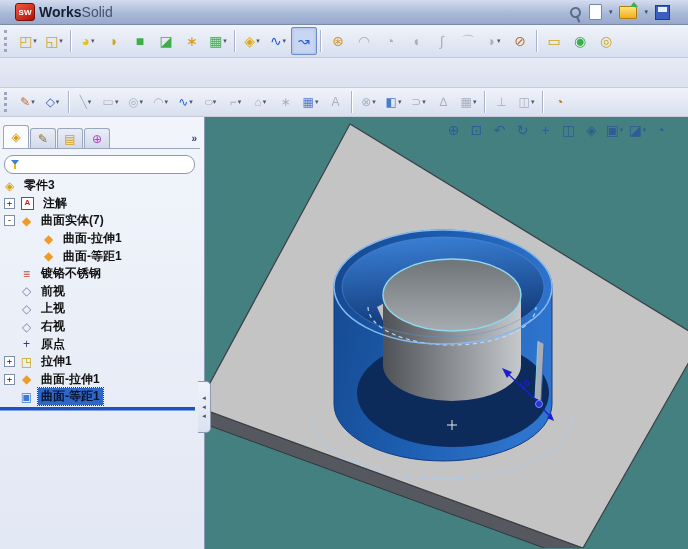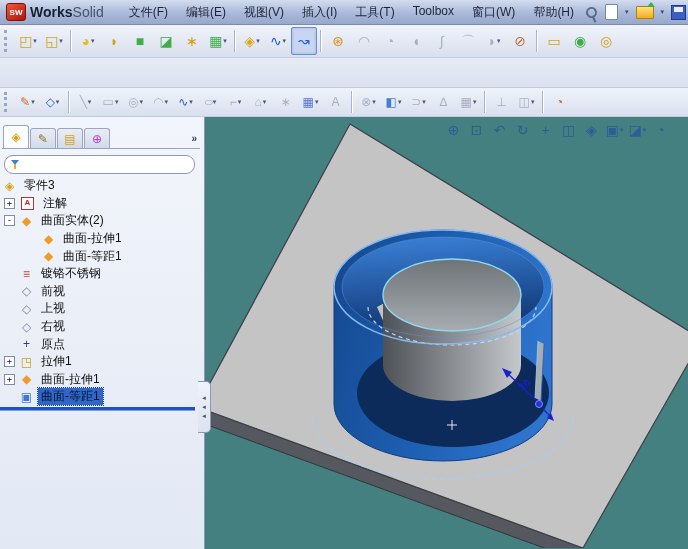--- a/index.html
+++ b/index.html
@@ -3,21 +3,21 @@
 <meta charset="utf-8">
 <style>
   html,body{margin:0;padding:0;background:#222;}
   #app{position:relative;width:688px;height:549px;overflow:hidden;
        font-family:"Liberation Sans","DejaVu Sans",sans-serif;
        background:#dde3f0;user-select:none;}
 
   
   #titlebar{height:25px;display:flex;align-items:center;box-sizing:border-box;
     background:linear-gradient(#d3dcEF,#aab9d9 55%,#97a8cc);
-    border-bottom:1px solid #7b8cab;padding:0 6px;}
+    border-bottom:1px solid #7b8cab;padding:0 15px;}
   .logo-badge{width:18px;height:16px;border-radius:3px;flex:0 0 auto;
     background:linear-gradient(145deg,#ef5a40,#b01208);border:1px solid #7c0f06;
     color:#fff;font-size:8px;font-weight:bold;display:flex;align-items:center;justify-content:center;margin-right:4px;}
   .app-bold{font-weight:bold;color:#14202f;font-size:14px;}
   .app-light{color:#46546b;font-size:14px;}
   #menus{display:flex;margin-left:16px;}
   .menu-item{font-size:12px;color:#1c2538;padding:3px 9px;cursor:default;white-space:nowrap;}
   #tb-quick{margin-left:auto;display:flex;align-items:center;gap:2px;}
   .qbtn{height:20px;display:flex;align-items:center;justify-content:center;padding:0 3px;}
   .qdd{font-size:7px;color:#3c4a66;padding:0 2px;}
@@ -74,21 +74,21 @@
   #tree{position:absolute;left:0;right:0;top:60px;}
   .trowi{display:flex;align-items:center;height:17.6px;padding-left:4px;font-size:12px;color:#111;}
   .trowi.root{padding-left:2px;}
   .expbox{width:9px;height:9px;flex:0 0 auto;border:1px solid #808da8;background:#fff;
     font-size:9px;line-height:8px;text-align:center;margin-right:4px;color:#222;font-family:"DejaVu Sans Mono",monospace;}
   .expspacer{width:15px;flex:0 0 auto;}
   .childindent{width:22px;flex:0 0 auto;}
   .ticon{width:15px;flex:0 0 auto;font-size:12px;margin-right:4px;text-align:center;line-height:1;}
   .ticon.ann{width:11px;height:11px;background:#fff;border:1px solid #aa3333;font-size:8px;font-weight:bold;
     display:flex;align-items:center;justify-content:center;margin:0 6px 0 2px;}
-  .tlabel{padding:0 3px;white-space:nowrap;}
+  .tlabel{padding:0 3px;white-space:nowrap;font-weight:bold;}
   .trowi.sel .tlabel{background:#2f66c8;color:#06142e;outline:1px dotted #16ay;outline:1px dotted #163f86;}
   .rollback{position:absolute;left:0;right:9px;top:290px;height:3px;background:#1f52c0;box-shadow:0 1px 0 #7fa0e0;}
   .splitter{position:absolute;right:-7px;top:264px;width:12px;height:50px;z-index:6;
     background:linear-gradient(#f0f3fa,#dbe2ef);border:1px solid #8d99b2;border-left:none;
     border-radius:0 5px 5px 0;display:flex;flex-direction:column;align-items:center;justify-content:center;gap:3px;}
   .splitter .arr{font-size:6px;color:#44517a;line-height:1;}
 
   
   #viewport{position:relative;flex:1;background:var(--vp-bg,#43807f);overflow:hidden;}
   #gfx{position:absolute;left:0;top:0;}
@@ -97,30 +97,20 @@
   .hbtn .dd{color:rgba(45,85,155,.85);}
 </style>
 </head>
 <body>
 <div id="app">
 
 <div id="titlebar">
   <div class="logo-badge">SW</div>
   <span class="app-bold">Works</span>
   <span class="app-light">Solid</span>
-  <div id="menus">
-        <span class="menu-item">文件(F)</span>
-        <span class="menu-item">编辑(E)</span>
-        <span class="menu-item">视图(V)</span>
-        <span class="menu-item">插入(I)</span>
-        <span class="menu-item">工具(T)</span>
-        <span class="menu-item">Toolbox</span>
-        <span class="menu-item">窗口(W)</span>
-        <span class="menu-item">帮助(H)</span>
-      </div>
   <div id="tb-quick">
         <span class="qbtn">
           <span class="icon-pin"></span>
         </span>
         <span class="qbtn">
           <span class="icon-newdoc"></span>
         </span>
         <span class="qdd">▾</span>
         <span class="qbtn">
           <span class="icon-open"></span>
@@ -328,21 +318,21 @@
             <span class="tlabel">零件3</span>
           </div>
           <div class="trowi">
             <span class="expbox">+</span>
             <span class="ticon ann" style="color: rgb(204, 34, 34);">A</span>
             <span class="tlabel">注解</span>
           </div>
           <div class="trowi">
             <span class="expbox">-</span>
             <span class="ticon" style="color: rgb(240, 154, 40);">◆</span>
-            <span class="tlabel">曲面实体(2)</span>
+            <span class="tlabel">曲面实体(7)</span>
           </div>
           <div class="trowi">
             <span class="childindent"></span>
             <span class="expspacer"></span>
             <span class="ticon" style="color: rgb(240, 154, 40);">◆</span>
             <span class="tlabel">曲面-拉伸1</span>
           </div>
           <div class="trowi">
             <span class="childindent"></span>
             <span class="expspacer"></span>

